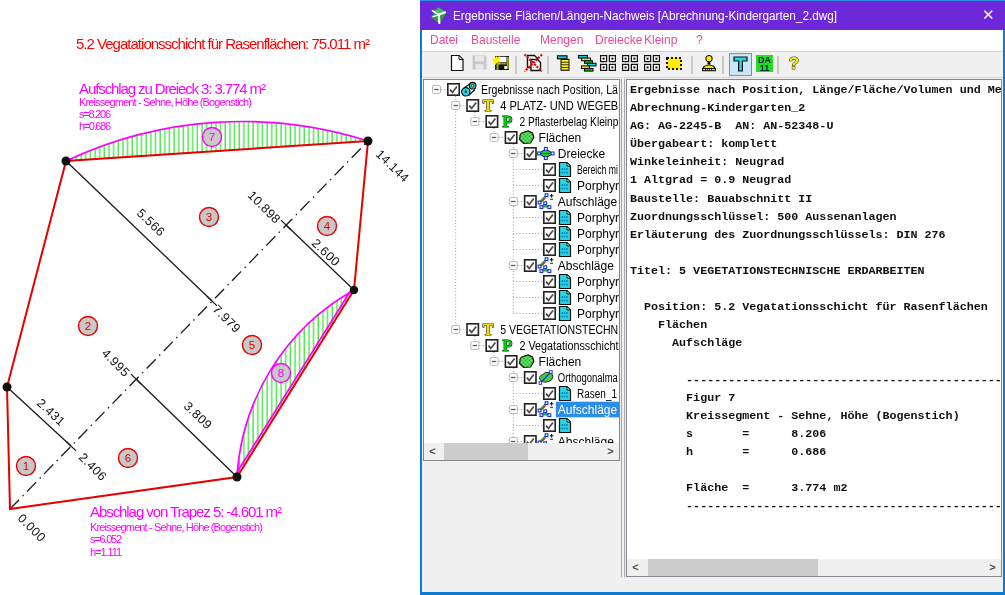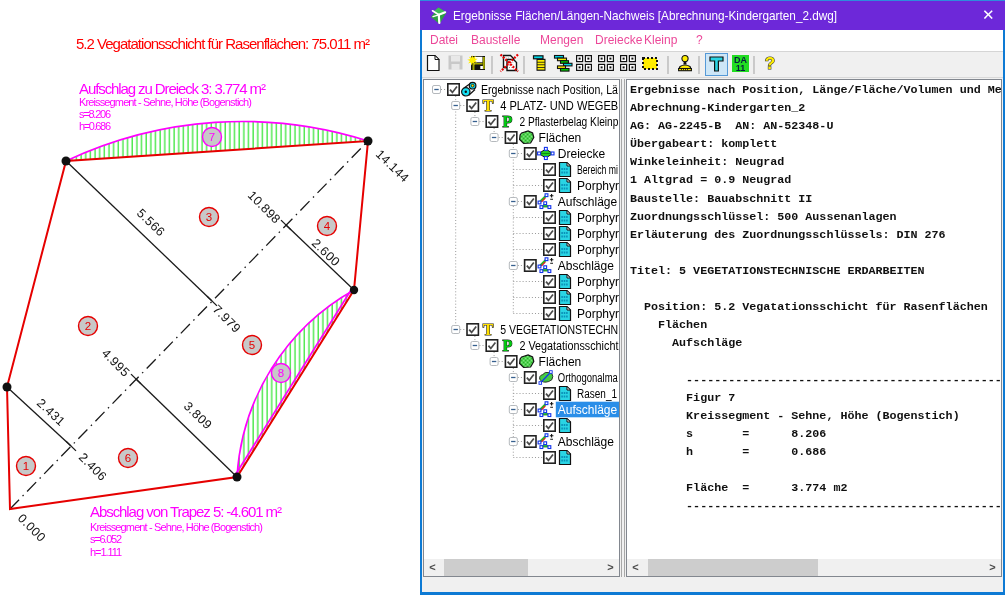--- a/index.html
+++ b/index.html
@@ -8,22 +8,22 @@
   #draw{position:absolute;left:0;top:0;}
   #win{position:absolute;left:420px;top:0;width:585px;height:595px;box-sizing:border-box;
        background:#f0f0f0;border-left:2px solid #0d7ad4;border-right:2px solid #0d7ad4;
        border-bottom:3px solid #0d7ad4;}
   #titlebar{position:absolute;left:420px;top:0;width:585px;height:30px;background:#6d28d9;border-top:1px solid #2e8cdc;box-sizing:border-box;}
   #titlebar .ttext{position:absolute;left:33px;top:7px;color:#fff;font-size:13.5px;white-space:pre;transform:scaleX(0.872);transform-origin:0 0;}
   #titlebar .close{position:absolute;left:562px;top:5px;color:#fff;font-size:15px;}
   #menubar{position:absolute;left:422px;top:30px;width:581px;height:21px;background:#fff;
            border-bottom:1px solid #d5d5d5;}
   .mi{position:absolute;top:3px;font-size:12px;color:#ec4899;}
-  #toolbar{position:absolute;left:422px;top:52px;width:581px;height:26px;background:#f0f0f0;border-bottom:1px solid #d9d9d9;box-sizing:border-box;}
-  #treepane{position:absolute;left:423px;top:79px;width:197px;height:498px;background:#fff;
+  #toolbar{position:absolute;left:422px;top:52px;width:581px;height:26px;background:#f0f0f0;border-bottom:1px solid #d9d9d9;box-sizing:border-box;padding-left:24px;}
+  #treepane{position:absolute;left:423px;top:79px;width:197px;height:382px;background:#fff;
             border:1px solid #82878f;box-sizing:border-box;overflow:hidden;}
   #textpane{position:absolute;left:626px;top:79px;width:376px;height:498px;background:#fff;
             border:1px solid #82878f;box-sizing:border-box;overflow:hidden;}
   pre.txt{margin:0;padding:1px 0 0 3px;font-family:"Liberation Mono",monospace;
           font-weight:bold;font-size:11.7px;line-height:18.1px;color:#101010;}
   .hscroll{position:absolute;bottom:0;left:0;right:0;height:17px;background:#f0f0f0;}
   .hs-arrow{position:absolute;top:0;width:17px;height:17px;color:#4a4a4a;font-size:11px;
             line-height:16px;text-align:center;font-weight:bold;font-family:"Liberation Sans";}
   .hs-thumb{position:absolute;top:0;height:17px;background:#cdcdcd;}
   #splitter{position:absolute;left:620px;top:79px;width:6px;height:498px;background:#f0f0f0;}

